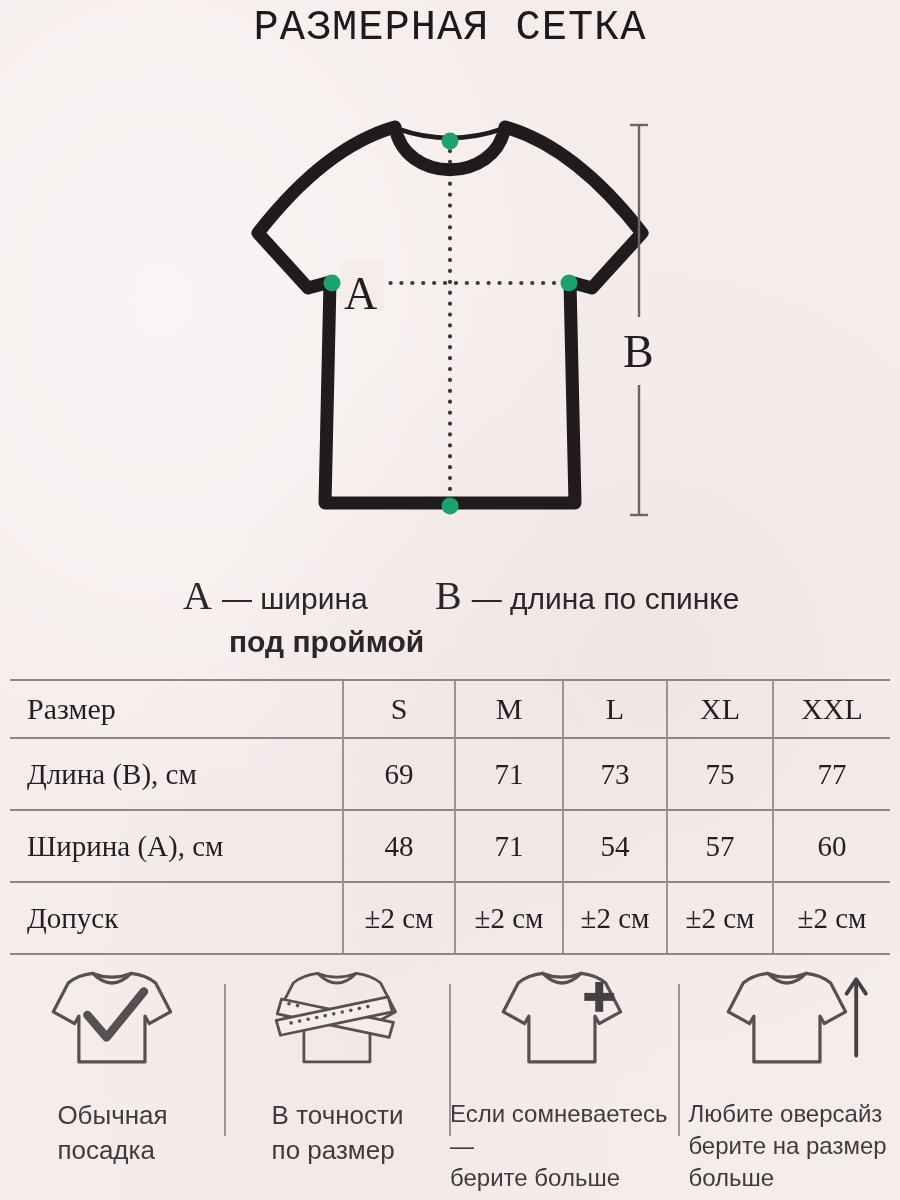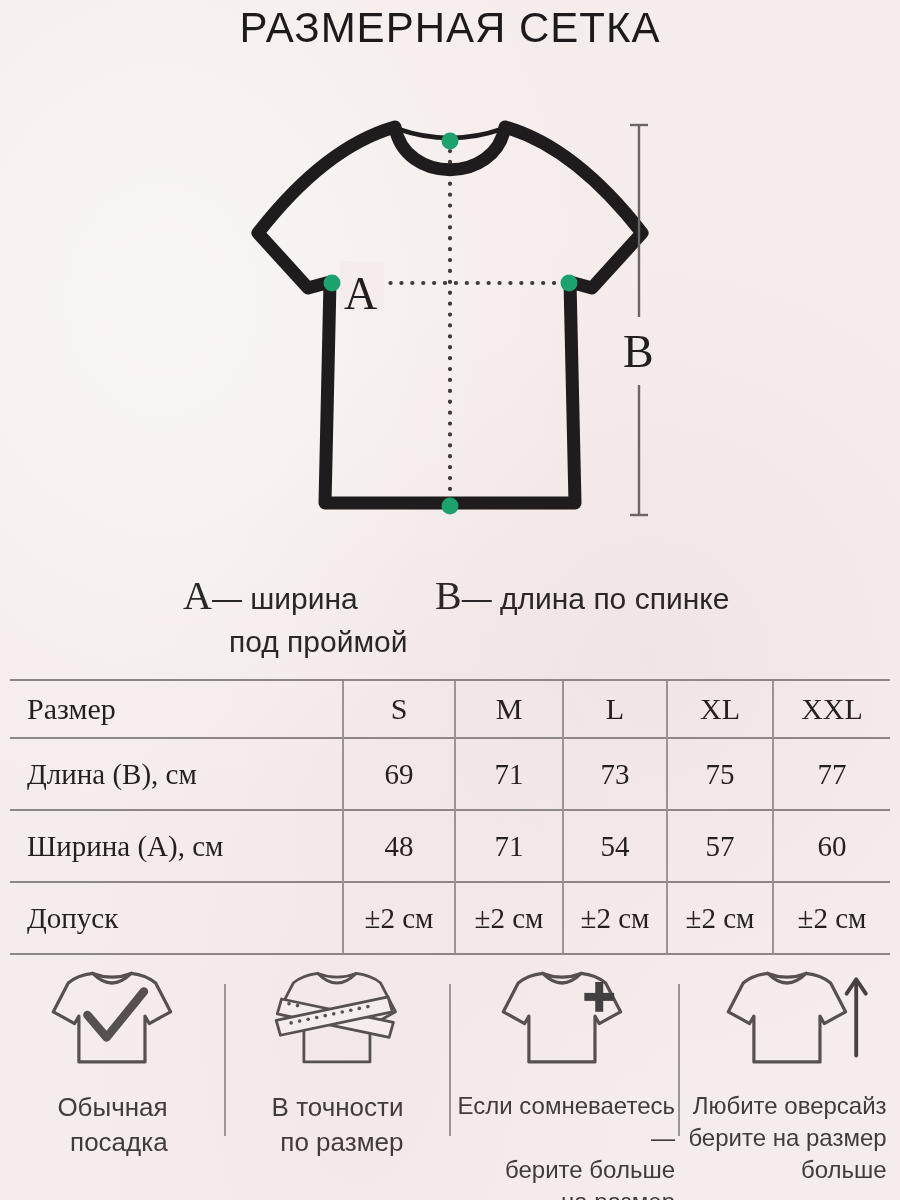--- a/index.html
+++ b/index.html
@@ -7,51 +7,51 @@
     position:relative;width:900px;height:1200px;overflow:hidden;
     font-family:"Liberation Sans",sans-serif;
     background:
       radial-gradient(ellipse at 18% 25%, rgba(255,255,255,.45), transparent 42%),
       radial-gradient(ellipse at 72% 55%, rgba(231,215,215,.35), transparent 46%),
       radial-gradient(ellipse at 40% 85%, rgba(236,223,223,.35), transparent 40%),
       #f5edec;
   }
   .title{
     position:absolute;top:4px;left:0;width:100%;text-align:center;
-    font-family:Liberation Sans, sans-serif;font-size:42px;font-weight:500;
+    font-family:Liberation Mono, monospace;font-size:42px;font-weight:500;
     letter-spacing:1px;color:#1e191a;margin:0;
   }
   .diagram{position:absolute;left:230px;top:95px;width:450px;height:460px;}
   .diagram text{font-family:"Liberation Serif",serif;fill:#221d1e;}
 
   .legend{position:absolute;top:577px;left:0;width:900px;height:95px;color:#2b2627;}
   .legend-a{position:absolute;left:183px;top:0;}
   .legend-b{position:absolute;left:435px;top:0;}
   .ll{font-family:"Liberation Serif",serif;font-size:40px;line-height:38px;vertical-align:baseline;}
-  .lt{font-size:30px;}
-  .lsub{font-size:30px;margin-left:46px;margin-top:9px;}
+  .lt{font-size:30px;margin-left:10px;}
+  .lsub{font-size:30px;margin-left:46px;margin-top:9px;font-weight:bold;}
 
   .size-table{
     position:absolute;top:679px;left:10px;width:880px;
     border-collapse:collapse;table-layout:fixed;
     font-family:"Liberation Serif",serif;color:#241f20;
   }
   .size-table td{font-size:29px;text-align:center;padding:0;margin-top:36px;}
   .size-table td.c0{text-align:left;padding-left:17px;}
   .size-table tr{height:72px;}
   .size-table tr.head{height:58px;}
   .size-table tr td{border-top:2px solid #8d8686;}
   .size-table tr:last-child td{border-bottom:2px solid #8d8686;}
   .size-table td + td{border-left:2px solid #9b9494;}
   .size-table .head td{font-size:30px;}
 
   .fits{position:absolute;top:956px;left:0;width:900px;display:flex;}
   .fit{width:225px;display:flex;flex-direction:column;align-items:center;}
   .fit svg{width:162px;height:118px;flex:none;}
-  .caption{margin-top:16px;text-align:right;color:#403b3c;}
+  .caption{margin-top:24px;text-align:left;color:#403b3c;}
   .cap-lg{font-size:26px;line-height:35px;}
   .cap-sm{font-size:24px;line-height:32px;}
   .vdiv{position:absolute;width:2px;background:#9d9696;top:984px;height:152px;}
   .vd1{left:224px;} .vd2{left:449px;} .vd3{left:678px;}
 </style>
 </head>
 <body>
 
 <div class="page">
 

